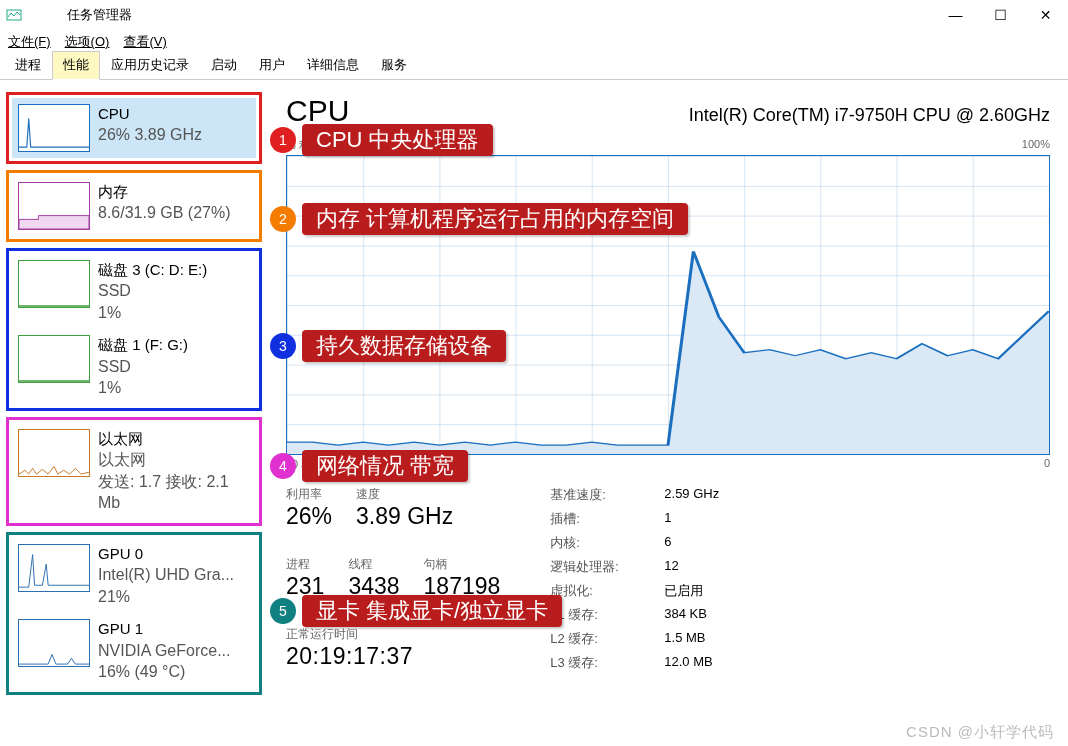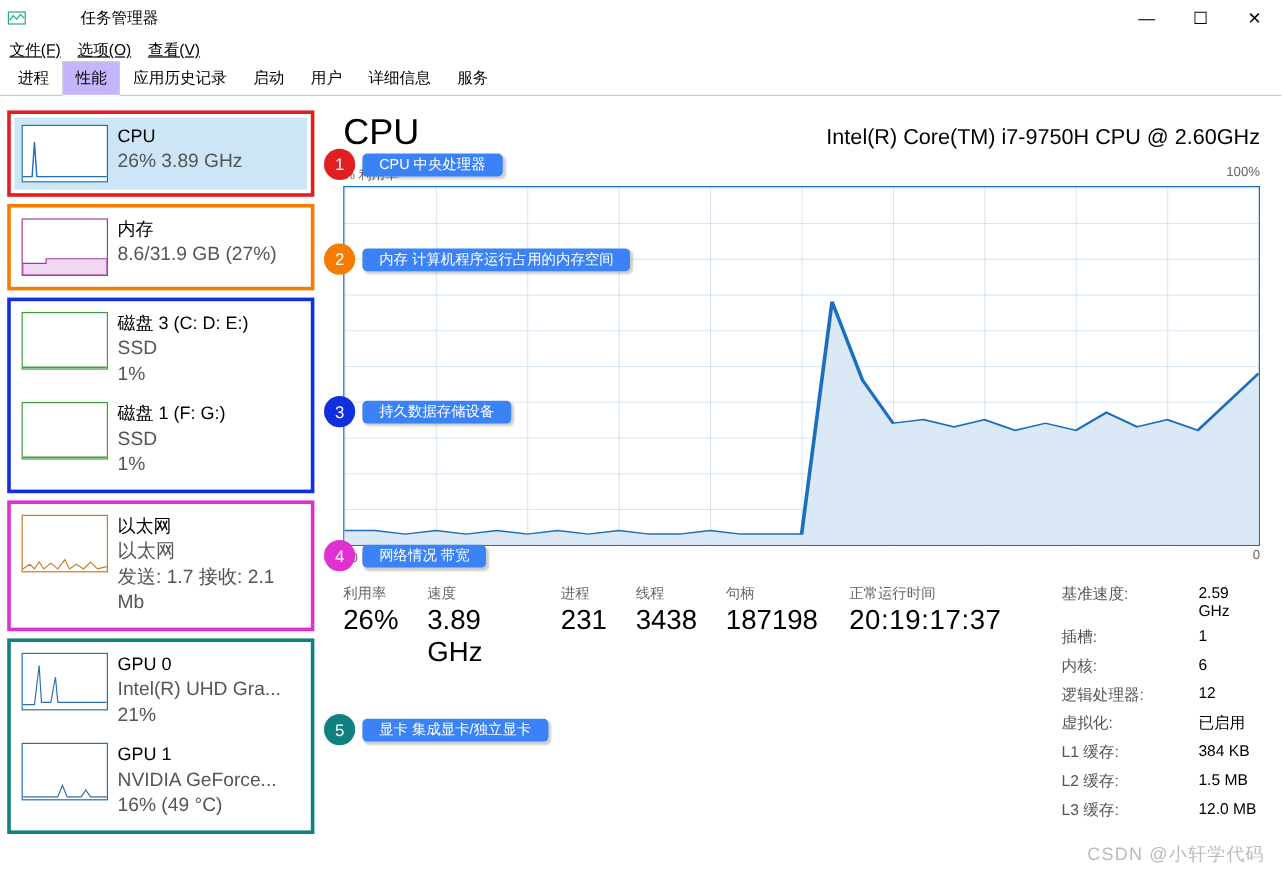--- a/index.html
+++ b/index.html
@@ -61,21 +61,21 @@
     padding: 4px 10px 5px 10px;
     font-size: 13px;
     cursor: pointer;
     border: 1px solid transparent;
     position: relative;
     top: 1px;
   }
   .tab.active {
     border: 1px solid #ccc;
     border-bottom: 1px solid #fff;
-    background: #c4b5fd;
+    background: #fef9c3;
   }
   
   .body-area {
     display: flex;
     height: calc(100% - 30px - 24px - 26px);
   }
   
   .sidebar {
     width: 268px;
     padding: 12px 6px 6px 6px;
@@ -151,21 +151,21 @@
   }
   .chart svg { position:absolute; inset:0; width:100%; height:100%; }
   .chart-bottom-labels {
     display:flex; justify-content:space-between;
     font-size:11px; color:#666; margin-top:2px;
   }
   
   .stats {
     display:flex; gap:50px; margin-top:14px;
   }
-  .stats-left { display:flex; flex-direction:row; gap:26px; }
+  .stats-left { display:flex; flex-direction:column; gap:26px; }
   .stats-left-row { display:flex; gap:24px; }
   .stat-block .lbl { font-size:12px; color:#666; }
   .stat-block .val { font-size:23px; }
   .uptime-lbl { font-size:12px; color:#666; }
   .uptime-val { font-size:23px; letter-spacing:0.5px; }
 
   .stats-right { display:grid; grid-template-columns:100px auto; row-gap:6px; column-gap:14px; font-size:13px; }
   .stats-right .k { color:#555; }
   .stats-right .v { }
 
@@ -177,34 +177,34 @@
     z-index: 50;
     white-space: nowrap;
   }
   .callout .num {
     width:26px; height:26px; border-radius:50%;
     display:flex; align-items:center; justify-content:center;
     color:#fff; font-size:14px; font-weight:500;
     flex-shrink:0;
   }
   .callout .bubble {
-    background:#3b82f6; color:#fff;
-    font-size:12px;
+    background:#b91c1c; color:#fff;
+    font-size:22px;
     padding:1px 14px;
     border-radius:4px;
     margin-left:6px;
     box-shadow: 2px 2px 2px rgba(0,0,0,.2);
   }
   .num-red{background:#e02020;} .num-orng{background:#f47c00;}
   .num-blue{background:#1030e0;} .num-pink{background:#e030d0;}
   .num-teal{background:#108080;}
 
   
   .watermark {
-    position:absolute; right:14px; bottom:24px;
+    position:absolute; right:14px; bottom:4px;
     color:#bbb; font-size:15px; letter-spacing:1px;
     pointer-events:none;
   }
 </style>
 </head>
 <body>
 
 <div class="titlebar">
   <span class="app-icon">
     <svg viewBox="0 0 16 16">

